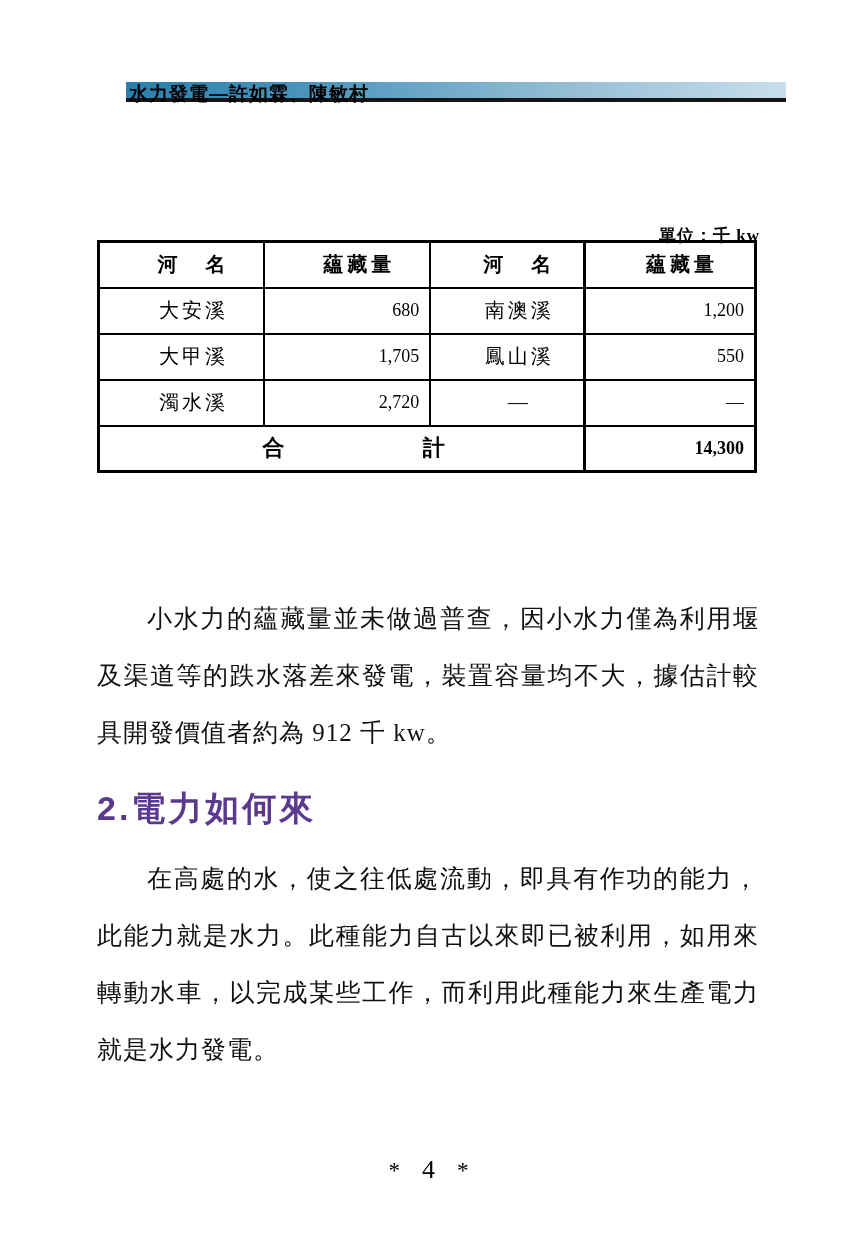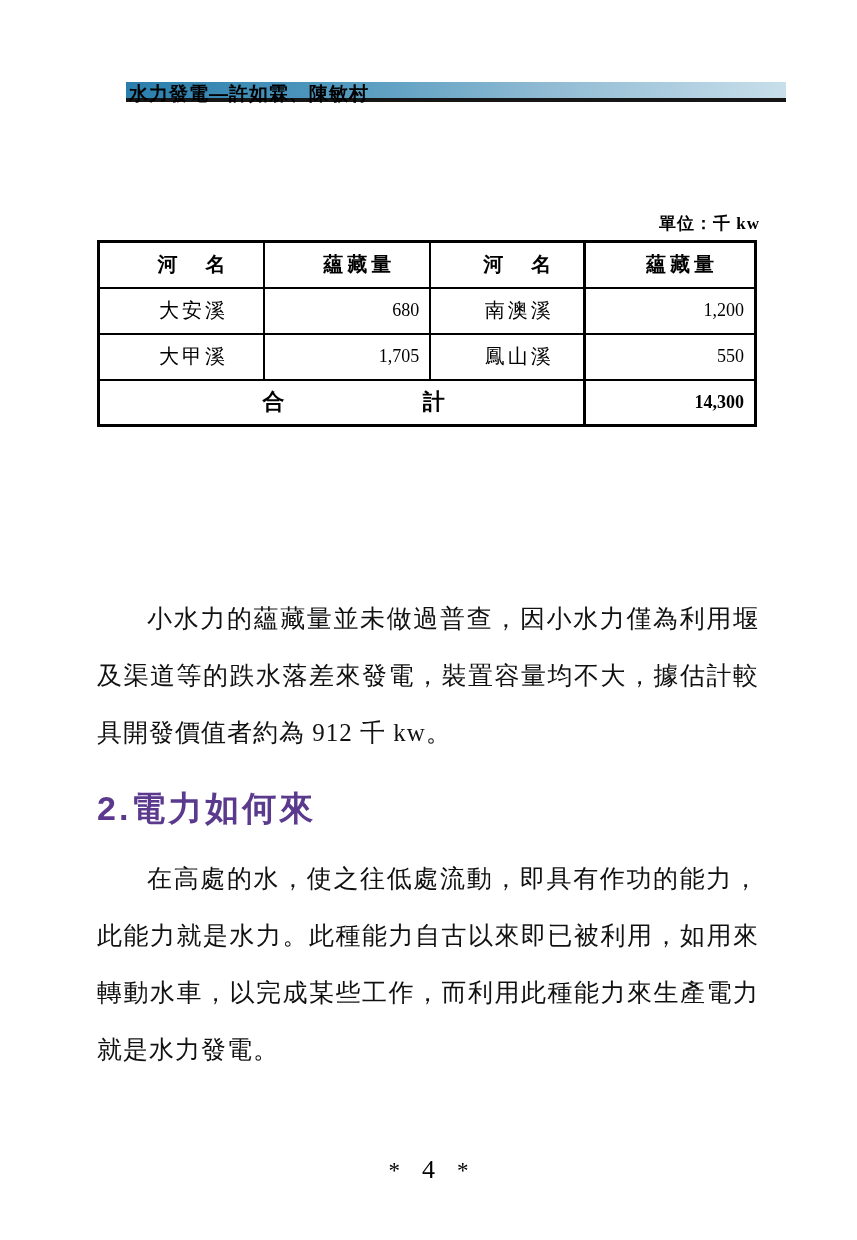--- a/index.html
+++ b/index.html
@@ -46,21 +46,21 @@
     font-family: "Liberation Sans", "DejaVu Sans", sans-serif;
     font-weight: bold;
     font-size: 27px;
     line-height: 36px;
     letter-spacing: 2px;
     color: #8a82b8;
   }
 
   .unit-label {
     position: absolute;
-    top: 212px; right: 97px;
+    top: 224px; right: 97px;
     font-weight: bold;
     font-size: 17px;
     letter-spacing: 1px;
     color: #000000;
   }
 
   
   table.res-table {
     position: absolute;
     left: 97px; top: 240px;
@@ -175,20 +175,26 @@
       </tr>
 
       <tr>
         <td class="cell-center">大甲溪</td>
         <td class="cell-num">1,705</td>
         <td class="cell-center">鳳山溪</td>
         <td class="cell-num thick-left">550</td>
       </tr>
 
 
+      <tr>
+        <td class="cell-center">濁水溪</td>
+        <td class="cell-num">2,720</td>
+        <td class="cell-center">—</td>
+        <td class="cell-num thick-left">—</td>
+      </tr>
 
       <tr>
         <td colspan="3" class="total-row-label">
           <div class="total-cell">
             <span>合</span>
             <span>計</span>
           </div>
         </td>
         <td class="cell-num thick-left" style="font-weight:bold">14,300</td>
       </tr>

